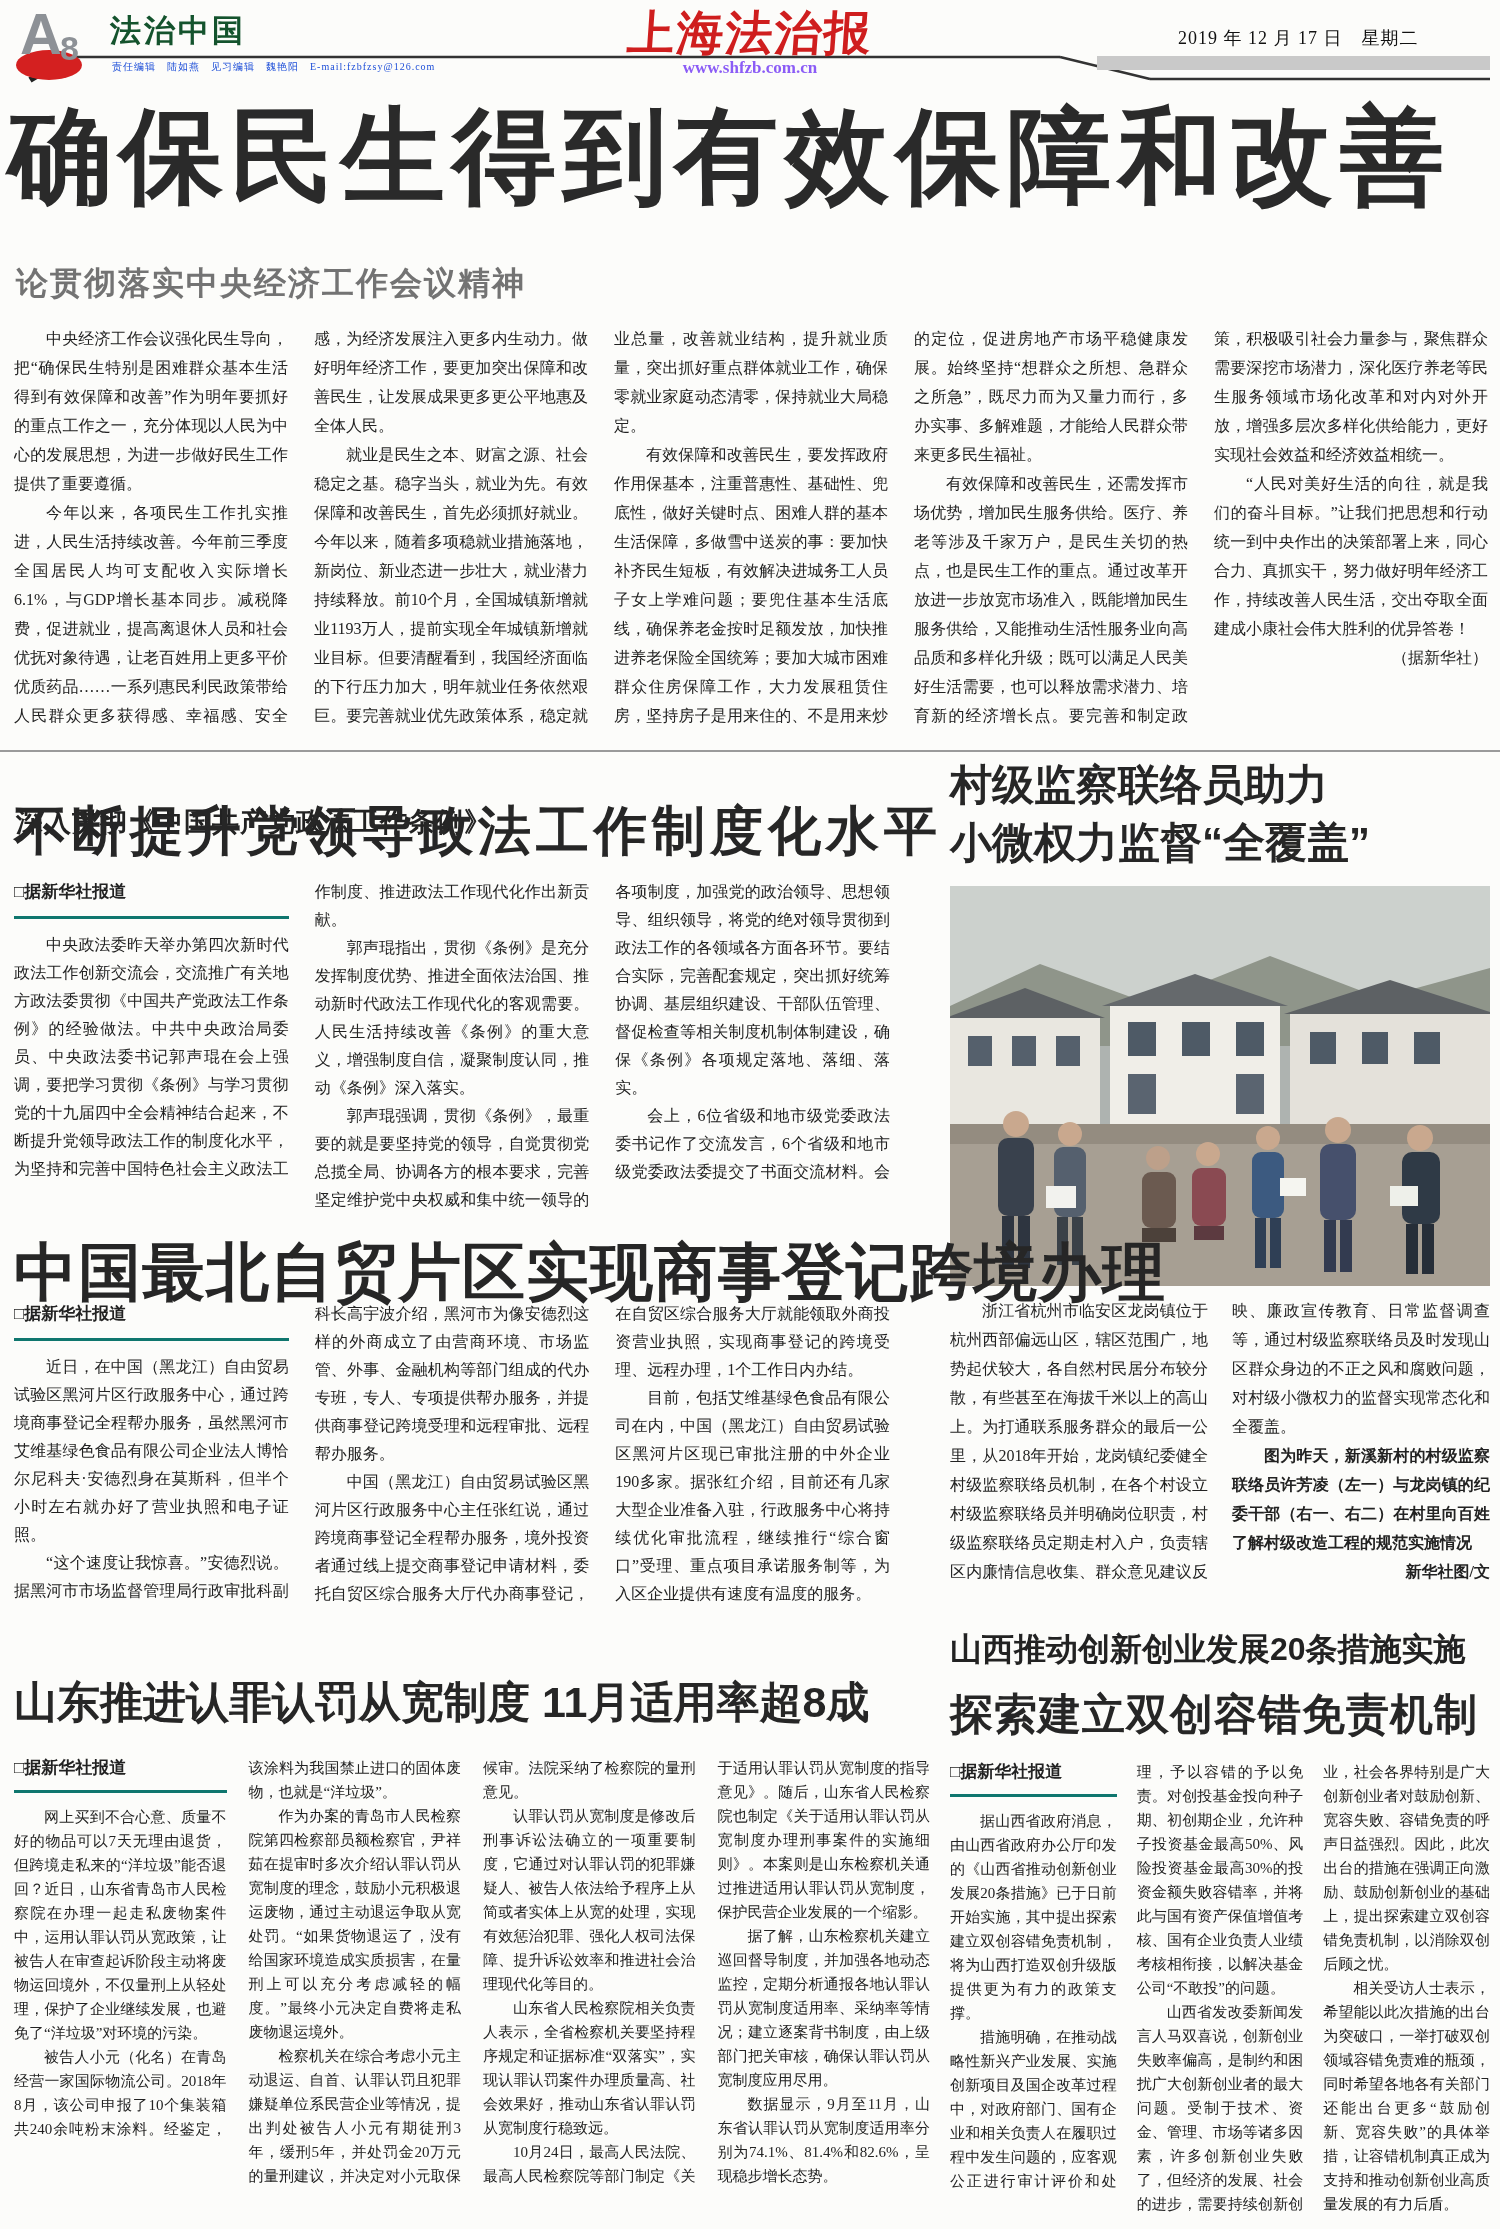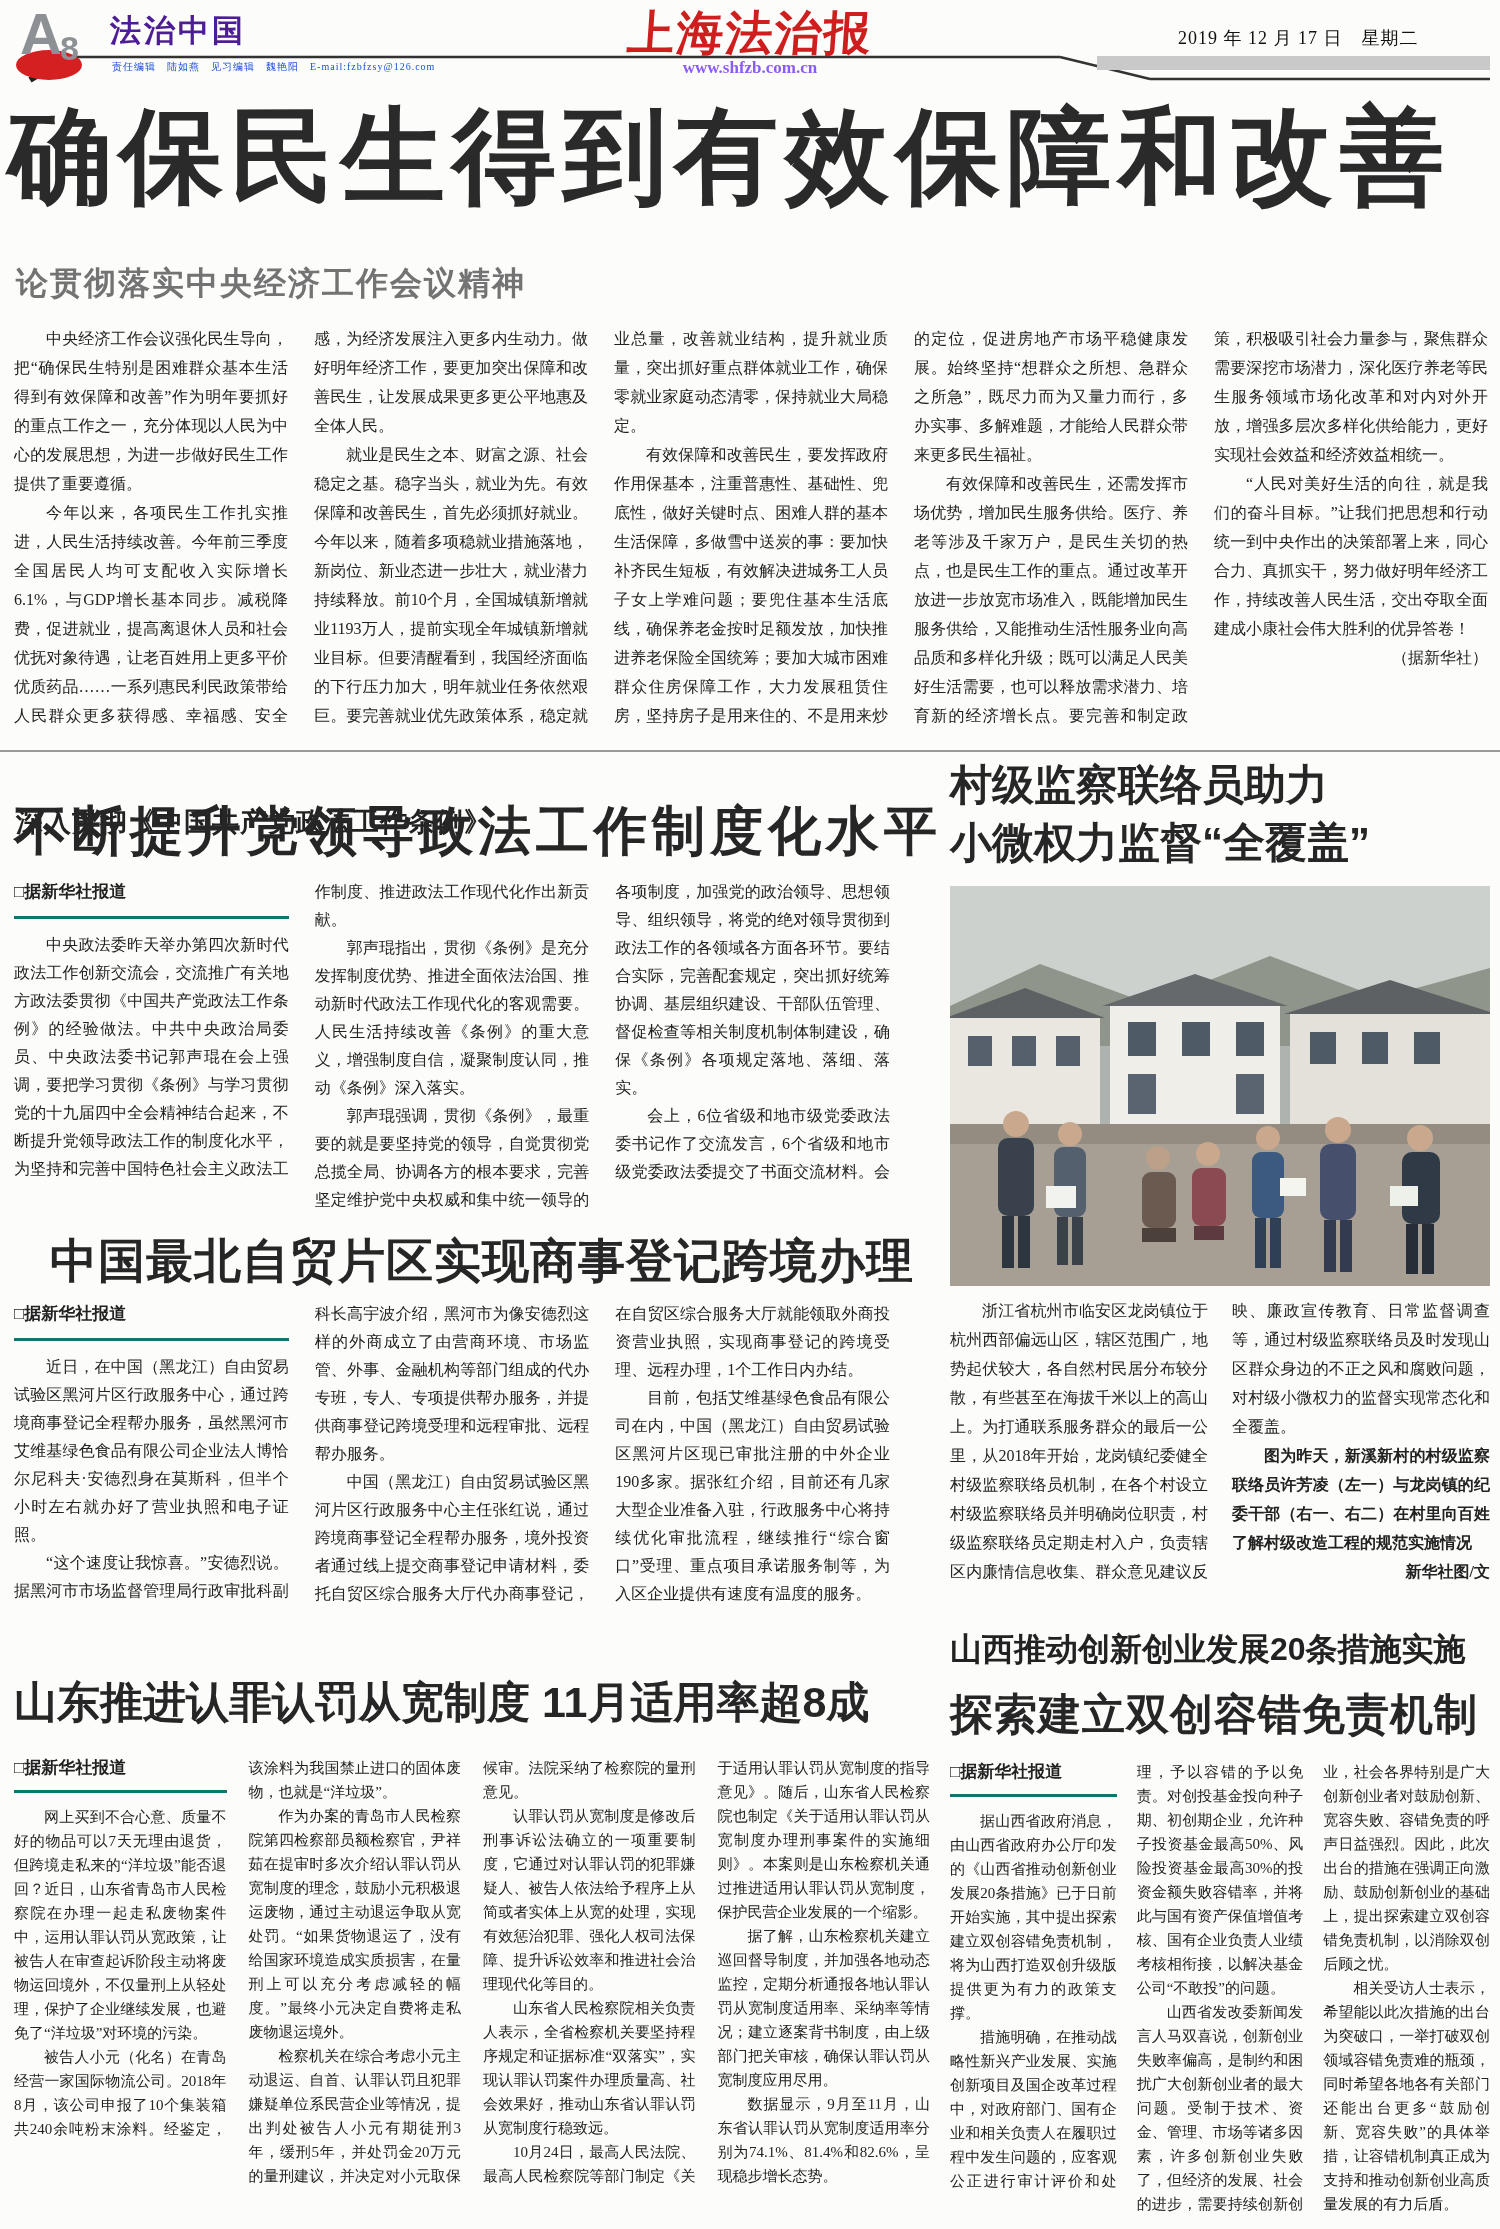--- a/index.html
+++ b/index.html
@@ -6,21 +6,21 @@
   .page{position:relative;width:1500px;height:2229px;background:#fcfcfa;margin:0 auto;
         font-family:"Liberation Serif","DejaVu Serif",serif;color:#222;overflow:hidden;}
   
   .hdr-rules{position:absolute;left:0;top:0;width:1500px;height:92px;}
   .logo{position:absolute;left:14px;top:4px;width:92px;height:80px;}
   .logo .ellipse{position:absolute;left:2px;top:46px;width:66px;height:30px;background:#d42020;border-radius:50%;}
   .logo .letter{position:absolute;left:6px;top:-4px;font-family:"Liberation Sans",sans-serif;
                 font-weight:800;font-size:58px;color:#8d9196;letter-spacing:-2px;}
   .logo .num{font-size:34px;vertical-align:-6px;}
   .section-title{position:absolute;left:110px;top:10px;font-family:"Liberation Sans",sans-serif;
-                 font-weight:900;font-size:31px;color:#4c1d95;letter-spacing:3px;}
+                 font-weight:900;font-size:31px;color:#14532d;letter-spacing:3px;}
   .editors{position:absolute;left:112px;top:60px;font-family:"Liberation Serif",serif;
            font-weight:400;font-size:10px;color:#1d4ed8;letter-spacing:1px;}
   .masthead{position:absolute;left:590px;top:2px;width:320px;text-align:center;
             font-weight:900;font-size:47px;color:#cf1e1e;letter-spacing:2px;
             font-family:"Liberation Serif",serif;transform:skewX(-4deg);}
   .website{position:absolute;left:590px;top:58px;width:320px;text-align:center;
            font-family:"Liberation Serif",serif;font-weight:700;font-size:17px;color:#8b5cf6;}
   .pubdate{position:absolute;left:1178px;top:26px;font-size:18px;color:#111;letter-spacing:1px;}
   .graybar{position:absolute;left:1097px;top:56px;width:393px;height:14px;background:#c9c9c9;}
   
@@ -165,21 +165,21 @@
         <rect x="440" y="300" width="28" height="20" fill="#eef0ea"></rect>
       </g>
     </svg>
   </div>
 
   <div class="body village-body">
     <p>浙江省杭州市临安区龙岗镇位于杭州西部偏远山区，辖区范围广，地势起伏较大，各自然村民居分布较分散，有些甚至在海拔千米以上的高山上。为打通联系服务群众的最后一公里，从2018年开始，龙岗镇纪委健全村级监察联络员机制，在各个村设立村级监察联络员并明确岗位职责，村级监察联络员定期走村入户，负责辖区内廉情信息收集、群众意见建议反映、廉政宣传教育、日常监督调查等，通过村级监察联络员及时发现山区群众身边的不正之风和腐败问题，对村级小微权力的监督实现常态化和全覆盖。</p>
     <p class="caption"><span>图为昨天，新溪新村的村级监察联络员许芳凌（左一）与龙岗镇的纪委干部（右一、右二）在村里向百姓了解村级改造工程的规范实施情况</span>　<span class="caption-credit">新华社图/文</span></p>
   </div>
 
-  <div class="headline" style="left:14px;top:1230px;font-size:47px;letter-spacing:1px;margin-left:36px;">中国最北自贸片区实现商事登记跨境办理</div>
+  <div class="headline" style="left:14px;top:1230px;font-size:63px;letter-spacing:1px;">中国最北自贸片区实现商事登记跨境办理</div>
   <div class="body heihe-body">
     <p class="byline">□据新华社报道</p>
     <p>近日，在中国（黑龙江）自由贸易试验区黑河片区行政服务中心，通过跨境商事登记全程帮办服务，虽然黑河市艾维基绿色食品有限公司企业法人博恰尔尼科夫·安德烈身在莫斯科，但半个小时左右就办好了营业执照和电子证照。</p>
     <p>“这个速度让我惊喜。”安德烈说。据黑河市市场监督管理局行政审批科副科长高宇波介绍，黑河市为像安德烈这样的外商成立了由营商环境、市场监管、外事、金融机构等部门组成的代办专班，专人、专项提供帮办服务，并提供商事登记跨境受理和远程审批、远程帮办服务。</p>
     <p>中国（黑龙江）自由贸易试验区黑河片区行政服务中心主任张红说，通过跨境商事登记全程帮办服务，境外投资者通过线上提交商事登记申请材料，委托自贸区综合服务大厅代办商事登记，在自贸区综合服务大厅就能领取外商投资营业执照，实现商事登记的跨境受理、远程办理，1个工作日内办结。</p>
     <p>目前，包括艾维基绿色食品有限公司在内，中国（黑龙江）自由贸易试验区黑河片区现已审批注册的中外企业190多家。据张红介绍，目前还有几家大型企业准备入驻，行政服务中心将持续优化审批流程，继续推行“综合窗口”受理、重点项目承诺服务制等，为入区企业提供有速度有温度的服务。</p>
   </div>
 
   <div class="kicker" style="left:950px;top:1628px;font-size:32px;">山西推动创新创业发展20条措施实施</div>
 

